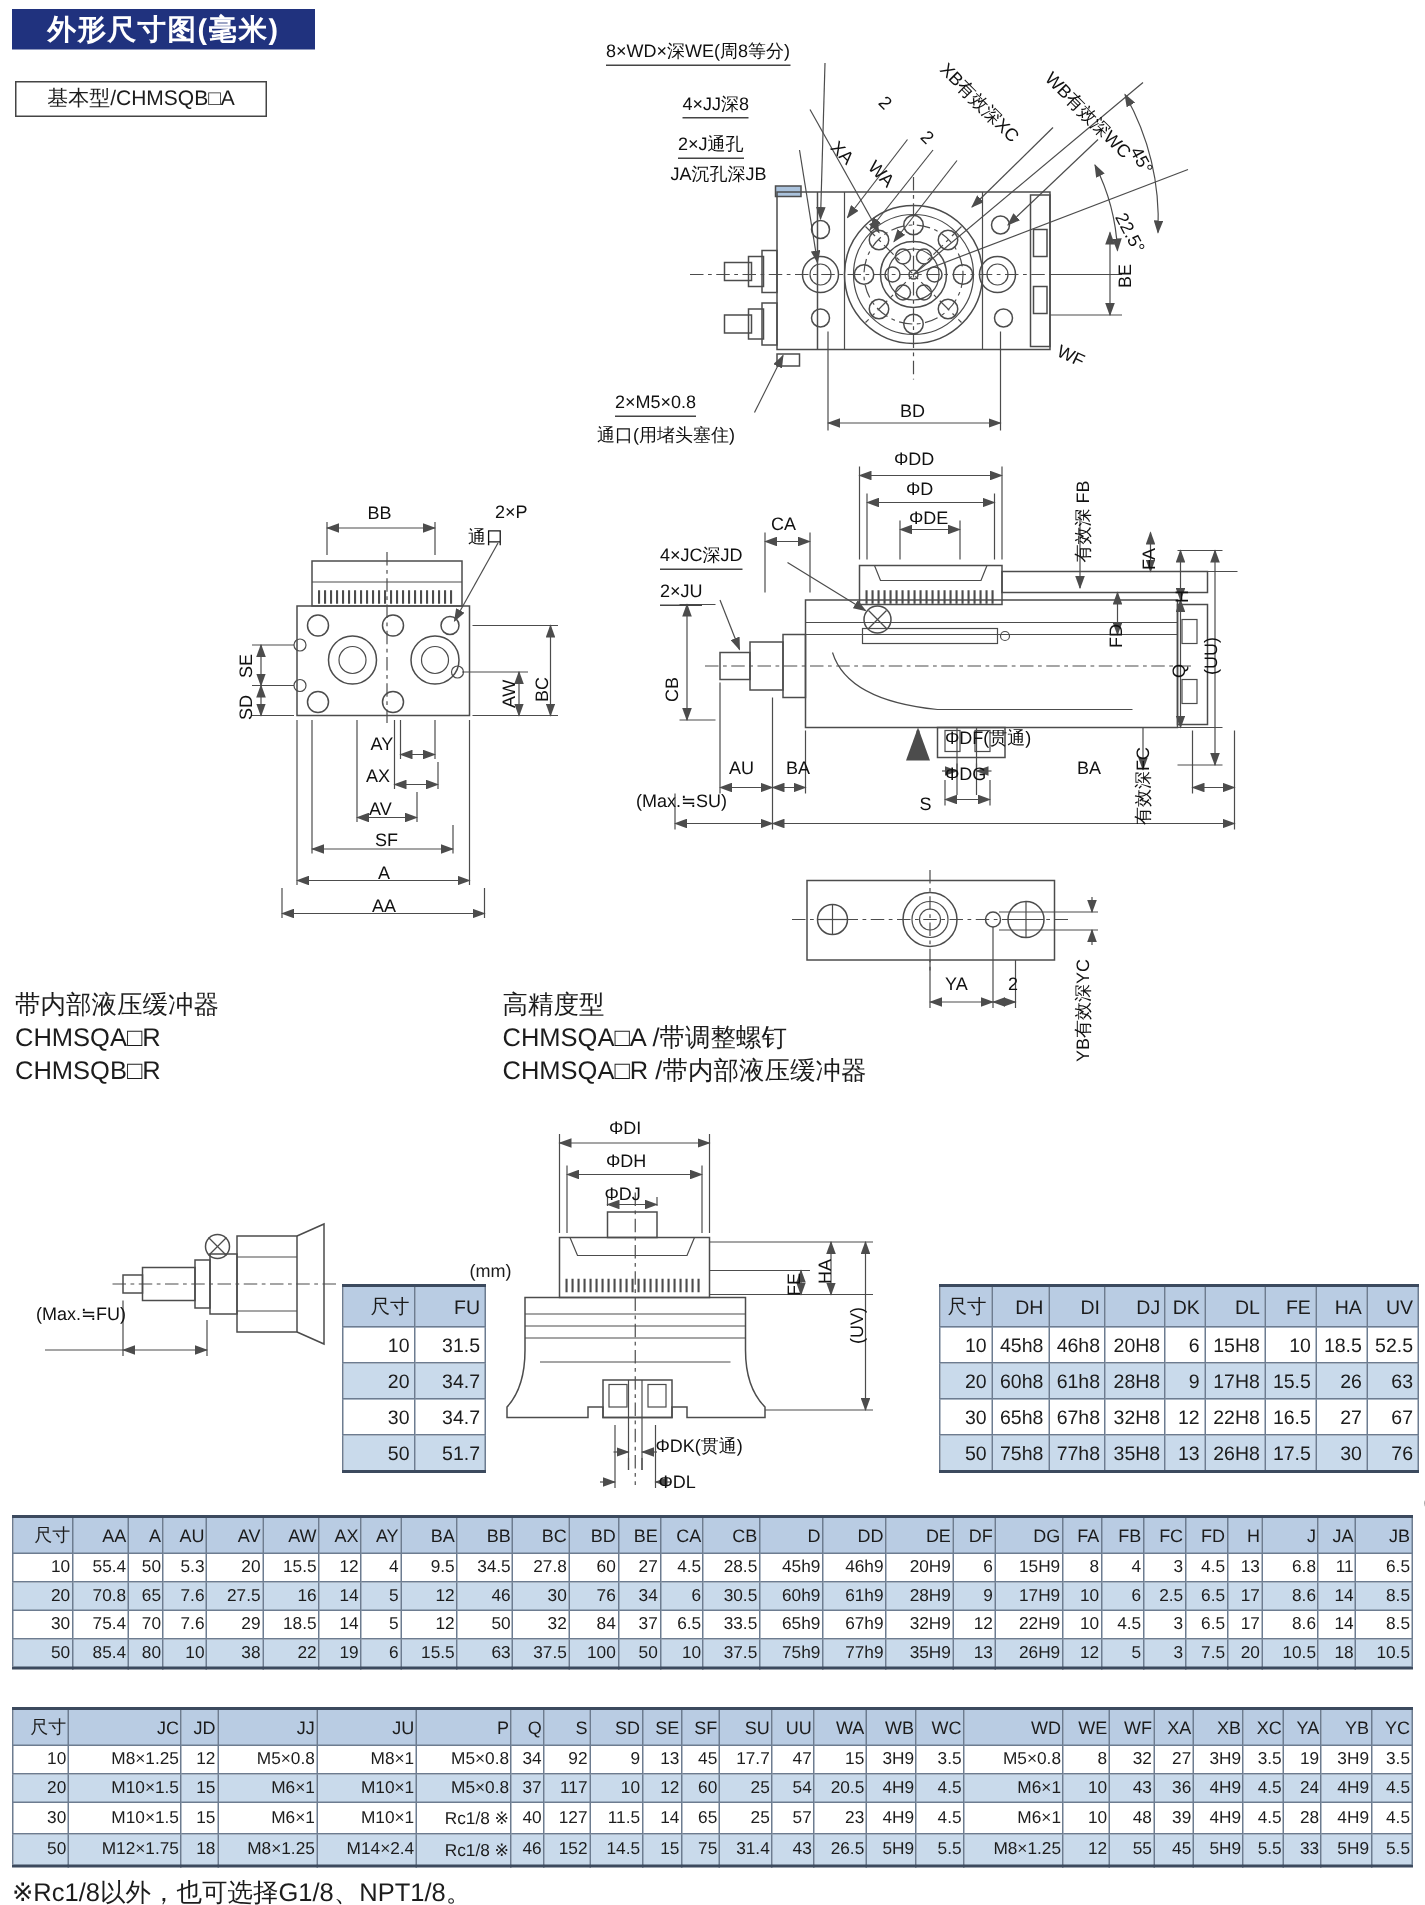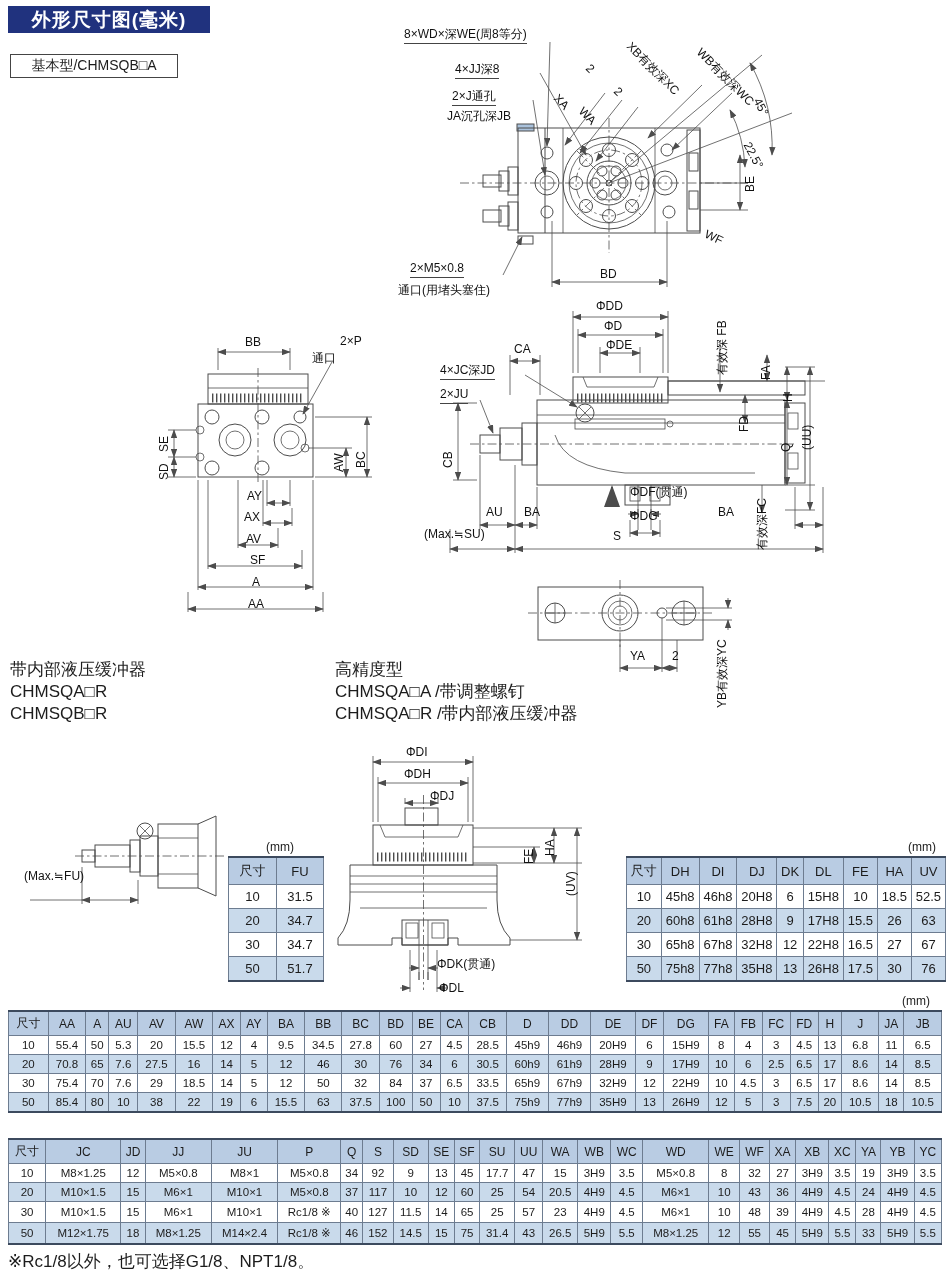--- a/index.html
+++ b/index.html
@@ -26,23 +26,23 @@
   .r25{transform:rotate(25deg);transform-origin:left top;}
   .notes{position:absolute;font-size:17px;line-height:22px;white-space:pre-line;}
   svg.draw{position:absolute;overflow:visible;}
   svg.draw *{stroke:#4c4c4c;fill:none;stroke-width:1;}
   svg.draw .ah{fill:#4c4c4c;stroke:none;}
   svg.draw .cl{stroke-dasharray:9 3 2.5 3;stroke-width:0.8;}
   svg.draw .thin{stroke-width:0.8;}
   svg.draw .knurl{stroke-width:9;stroke-dasharray:1.4 2.6;}
   svg.draw .blue{fill:#aac2dc;stroke:#4c4c4c;}
   svg.draw .bold{stroke-width:2;}
-  .unit{position:absolute;font-size:12px;}
+  .unit{position:absolute;font-size:12px;margin-left:47px;}
   .tblwrap{position:absolute;}
-  table.dim{border-collapse:collapse;width:100%;font-size:11.5px;text-align:center;
+  table.dim{border-collapse:collapse;width:100%;font-size:11.5px;text-align:right;
     border-top:2px solid #3c4a5e;border-bottom:2px solid #3c4a5e;padding-left:48px;}
   table.dim th,table.dim td{border:1px solid #6d7c90;padding:3px 1px;white-space:nowrap;}
   table.dim thead th{background:#b9cce3;font-weight:normal;font-size:12px;}
   table.dim tr.alt td{background:#c9daeb;}
   table.dim.small{font-size:13px;}
   table.dim.small th,table.dim.small td{padding:4px 3px;font-size:13px;}
   .footnote{position:absolute;font-size:17px;}
 </style>
 </head>
 <body>
@@ -209,21 +209,21 @@
     <line class="thin" x1="162" y1="220" x2="162" y2="239"></line>
   <line class="thin" x1="68" y1="236" x2="162" y2="236" marker-start="url(#a2)" marker-end="url(#a2)"></line>
   <line class="thin" x1="58" y1="150" x2="58" y2="260"></line>
     <line class="thin" x1="173" y1="150" x2="173" y2="260"></line>
   <line class="thin" x1="58" y1="257" x2="173" y2="257" marker-start="url(#a2)" marker-end="url(#a2)"></line>
   <line class="thin" x1="48" y1="262" x2="48" y2="282"></line>
     <line class="thin" x1="183" y1="262" x2="183" y2="282"></line>
   <line class="thin" x1="48" y1="279" x2="183" y2="279" marker-start="url(#a2)" marker-end="url(#a2)"></line>
 </svg>
 <span class="lbl" style="left:245px;top:336px">BB</span>
-<span class="lbl" style="left:340px;top:335px">2×P</span>
+<span class="lbl" style="left:330px;top:335px">2×P</span>
 <span class="lbl" style="left:312px;top:352px">通口</span>
 <span class="lbl vert" style="left:158px;top:452px">SE</span>
 <span class="lbl vert" style="left:158px;top:480px">SD</span>
 <span class="lbl vert" style="left:355px;top:468px">BC</span>
 <span class="lbl vert" style="left:333px;top:472px">AW</span>
 <span class="lbl" style="left:247px;top:490px">AY</span>
 <span class="lbl" style="left:244px;top:511px">AX</span>
 <span class="lbl" style="left:246px;top:533px">AV</span>
 <span class="lbl" style="left:250px;top:554px">SF</span>
 <span class="lbl" style="left:252px;top:576px">A</span>
@@ -447,21 +447,21 @@
     <line class="thin" x1="98" y1="240" x2="98" y2="232"></line>
   <line class="thin" x1="79" y1="228" x2="89" y2="228" marker-end="url(#a6)"></line>
     <line class="thin" x1="108" y1="228" x2="98" y2="228" marker-end="url(#a6)"></line>
   <line class="thin" x1="80" y1="210" x2="80" y2="252"></line>
     <line class="thin" x1="107" y1="210" x2="107" y2="252"></line>
   <line class="thin" x1="70" y1="248" x2="80" y2="248" marker-end="url(#a6)"></line>
     <line class="thin" x1="117" y1="248" x2="107" y2="248" marker-end="url(#a6)"></line>
 </svg>
 <span class="lbl" style="left:406px;top:746px">ΦDI</span>
 <span class="lbl" style="left:404px;top:768px">ΦDH</span>
-<span class="lbl" style="left:430px;top:790px">ΦDJ</span>
+<span class="lbl" style="left:403px;top:790px">ΦDJ</span>
 <span class="lbl vert" style="left:523px;top:864px">FE</span>
 <span class="lbl vert" style="left:544px;top:856px">HA</span>
 <span class="lbl vert" style="left:565px;top:896px">(UV)</span>
 <span class="lbl" style="left:437px;top:958px">ΦDK(贯通)</span>
 <span class="lbl" style="left:439px;top:982px">ΦDL</span>
 
 <span class="unit" style="left:266px;top:840px">(mm)</span>
 <div class="tblwrap" style="left:228px;top:856px;width:96px">
   <table class="dim small">
       <thead>

